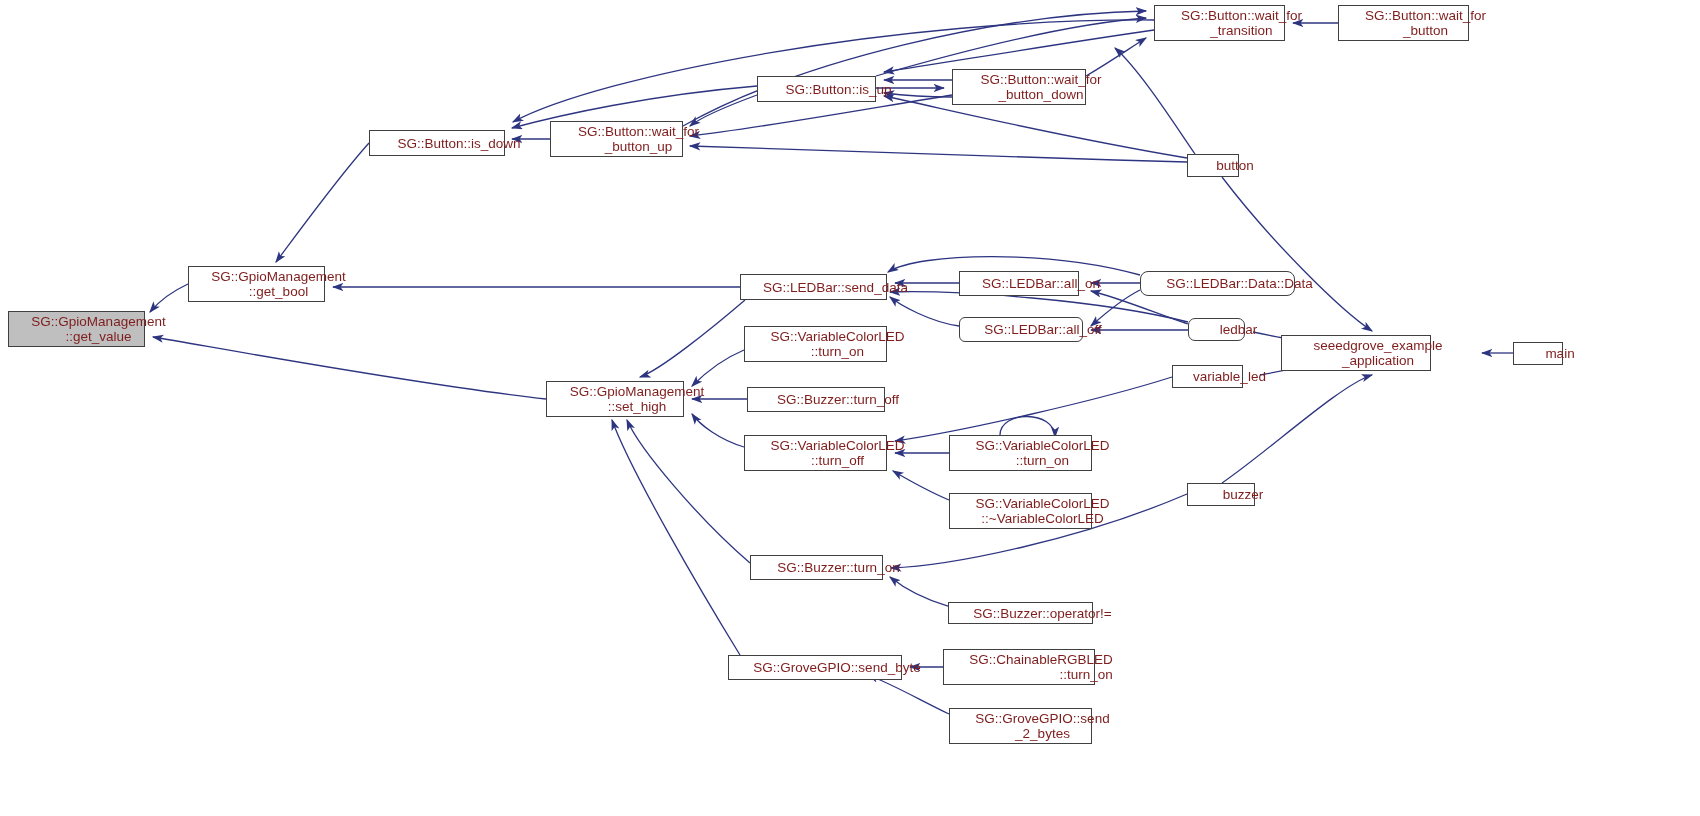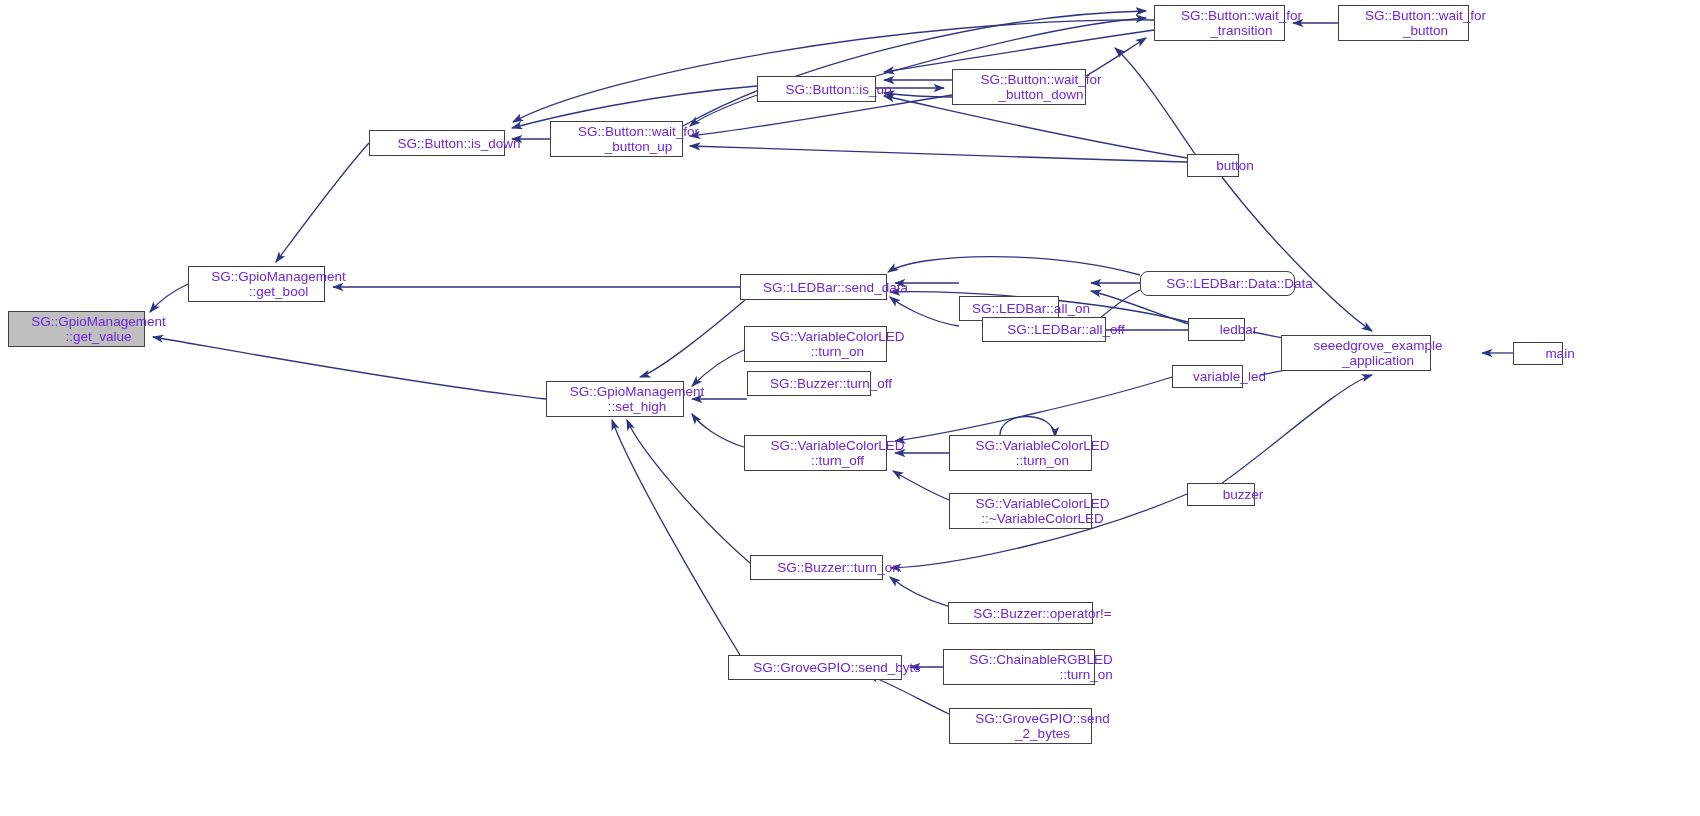--- a/index.html
+++ b/index.html
@@ -1,20 +1,20 @@
 <!DOCTYPE html>
 <html><head>
 <meta charset="utf-8">
 <style>
   html,body{margin:0;padding:0;background:#ffffff;}
   #canvas{position:relative;width:1700px;height:816px;background:#ffffff;
           font-family:"Liberation Sans","DejaVu Sans",sans-serif;overflow:hidden;}
   svg.edges{position:absolute;left:0;top:0;width:1700px;height:816px;pointer-events:none;}
   .node{position:absolute;box-sizing:border-box;border:1px solid #404040;
-        background:#ffffff;color:#6d28d9;display:flex;align-items:center;
+        background:#ffffff;color:#7f1d1d;display:flex;align-items:center;
         justify-content:center;text-align:center;font-size:13.5px;line-height:15px;
         letter-spacing:0px;white-space:pre-line;padding-left:44px;}
   .node.hl{background:#bfbfbf;}
 </style>
 </head>
 <body>
 
 <div id="canvas">
   <svg class="edges" viewBox="0 0 1700 816">
     <defs>
@@ -82,29 +82,29 @@
 _button_up</div>
       <div class="node" style="left: 757px; top: 76px; width: 119px; height: 26px;">SG::Button::is_up</div>
       <div class="node" style="left: 952px; top: 69px; width: 134px; height: 36px;">SG::Button::wait_for
 _button_down</div>
       <div class="node" style="left: 1154px; top: 5px; width: 131px; height: 36px;">SG::Button::wait_for
 _transition</div>
       <div class="node" style="left: 1338px; top: 5px; width: 131px; height: 36px;">SG::Button::wait_for
 _button</div>
       <div class="node" style="left: 1187px; top: 154px; width: 52px; height: 23px;">button</div>
       <div class="node" style="left: 740px; top: 274px; width: 147px; height: 26px;">SG::LEDBar::send_data</div>
-      <div class="node" style="left: 959px; top: 271px; width: 100px; height: 25px; margin-top: 25px;">SG::LEDBar::all_on</div>
-      <div class="node" style="left: 982px; top: 317px; width: 124px; height: 25px;">SG::LEDBar::all_off</div>
+      <div class="node" style="left: 959px; top: 271px; width: 120px; height: 25px;">SG::LEDBar::all_on</div>
+      <div class="node" style="left: 959px; top: 317px; width: 124px; height: 25px; border-radius: 6px;">SG::LEDBar::all_off</div>
       <div class="node" style="left: 1140px; top: 271px; width: 155px; height: 25px; border-radius: 8px;">SG::LEDBar::Data::Data</div>
-      <div class="node" style="left: 1188px; top: 318px; width: 57px; height: 23px;">ledbar</div>
+      <div class="node" style="left: 1188px; top: 318px; width: 57px; height: 23px; border-radius: 7px;">ledbar</div>
       <div class="node" style="left: 546px; top: 381px; width: 138px; height: 36px;">SG::GpioManagement
 ::set_high</div>
       <div class="node" style="left: 744px; top: 326px; width: 143px; height: 36px;">SG::VariableColorLED
 ::turn_on</div>
-      <div class="node" style="left: 747px; top: 371px; width: 124px; height: 25px;">SG::Buzzer::turn_off</div>
+      <div class="node" style="left: 747px; top: 387px; width: 138px; height: 25px;">SG::Buzzer::turn_off</div>
       <div class="node" style="left: 744px; top: 435px; width: 143px; height: 36px;">SG::VariableColorLED
 ::turn_off</div>
       <div class="node" style="left: 949px; top: 435px; width: 143px; height: 36px;">SG::VariableColorLED
 ::turn_on</div>
       <div class="node" style="left: 949px; top: 493px; width: 143px; height: 36px;">SG::VariableColorLED
 ::~VariableColorLED</div>
       <div class="node" style="left: 1172px; top: 365px; width: 71px; height: 23px;">variable_led</div>
       <div class="node" style="left: 1187px; top: 483px; width: 68px; height: 23px;">buzzer</div>
       <div class="node" style="left: 750px; top: 555px; width: 133px; height: 25px;">SG::Buzzer::turn_on</div>
       <div class="node" style="left: 948px; top: 602px; width: 145px; height: 22px;">SG::Buzzer::operator!=</div>

